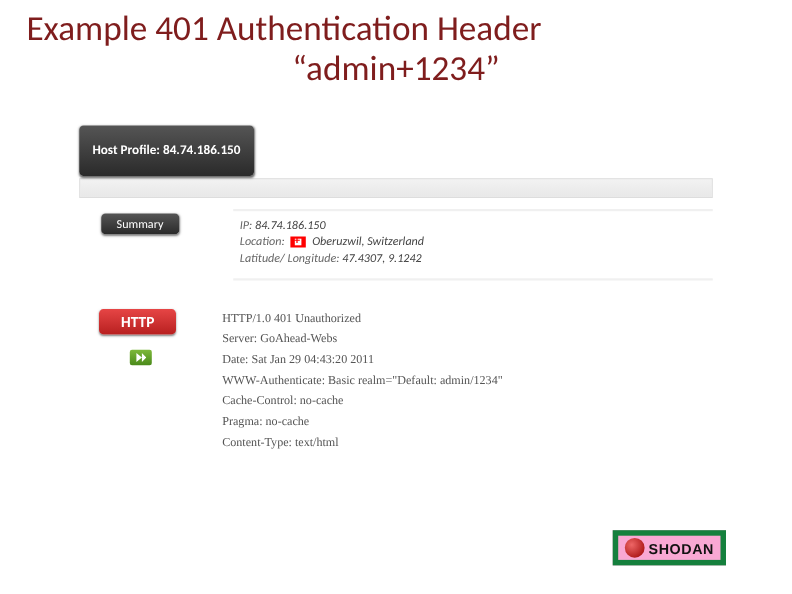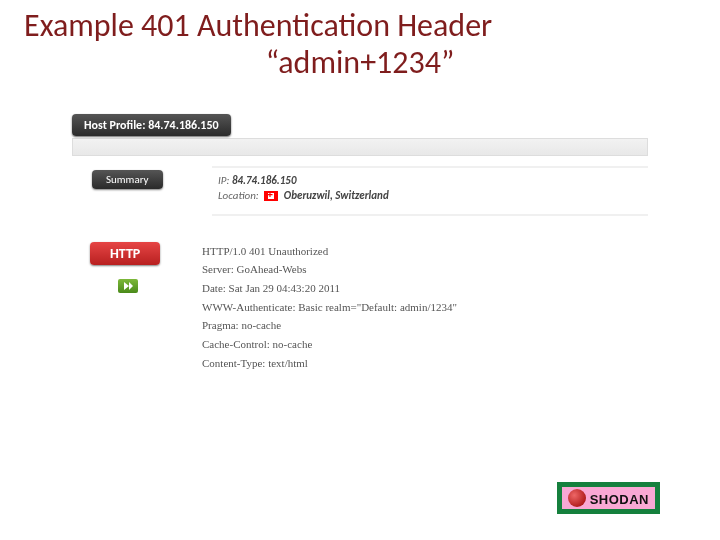--- a/index.html
+++ b/index.html
@@ -4,21 +4,21 @@
 <style>
   * { box-sizing: border-box; margin: 0; padding: 0; }
   html, body { width: 720px; height: 540px; font-family: Calibri, Arial, sans-serif; background: #fff; }
   .slide { width: 720px; height: 540px; position: relative; padding: 8px 24px 0 24px; }
   .title { font-size: 32px; color: #7f1d1d; line-height: 1.15; }
   .title-line2 { text-align: center; }
   .panel-wrap { margin-top: 32px; margin-left: 48px; margin-right: 48px; }
   .host-bar {
     background: linear-gradient(#555, #2a2a2a);
     color: #fff; font-weight: bold; font-size: 12px;
-    padding: 4px 12px; border-radius: 4px;
+    padding: 16px 12px; border-radius: 4px;
     display: inline-block;
     box-shadow: 0 1px 2px rgba(0,0,0,0.6);
   }
   .gray-panel {
     background: linear-gradient(#f2f2f2, #e8e8e8);
     border: 1px solid #ddd; height: 18px; margin-top: 2px;
   }
   .section { margin-top: 10px; display: flex; align-items: flex-start; }
   .section-left { width: 140px; flex: 0 0 140px; }
   .summary-pill {
@@ -27,21 +27,21 @@
     padding: 3px 14px; border-radius: 4px;
     display: inline-block; margin-top: 4px; margin-left: 20px;
     box-shadow: 0 1px 2px rgba(0,0,0,0.5);
   }
   .summary-body {
     flex: 1; background: #fff; border-top: 2px solid #f0f0f0; border-bottom: 2px solid #f0f0f0;
     padding: 6px 6px 10px 6px; font-size: 11px; color: #555; font-style: italic;
   }
   .summary-row { margin-bottom: 2px; }
   .summary-row .label-text { color: #666; }
-  .summary-row .value-text { font-weight: bold; color: #444; }
+  .summary-row .value-text { font-weight: normal; color: #444; }
   .flag {
     display: inline-block; width: 14px; height: 10px; background: #ff0000;
     position: relative; vertical-align: middle; margin: 0 3px;
   }
   .flag::after {
     content: ''; position: absolute; left: 4px; top: 2px; width: 6px; height: 6px;
     background: #fff;
   }
   .flag::before {
     content: '+'; position: absolute; left: 3px; top: -3px; color:#ff0000; font-weight:bold;
@@ -102,39 +102,43 @@
       <div class="summary-body">
         <div class="summary-row">
           <span class="label-text">IP:</span>
           <span class="value-text">84.74.186.150</span>
         </div>
         <div class="summary-row">
           <span class="label-text">Location:</span>
           <span class="flag"></span>
           <span class="value-text">Oberuzwil, Switzerland</span>
         </div>
+        <div class="summary-row">
+          <span class="label-text">Latitude/ Longitude:</span>
+          <span class="value-text">47.4307, 9.1242</span>
+        </div>
       </div>
     </div>
 
     <div class="http-section">
       <div class="http-left">
         <div class="http-pill">HTTP</div>
         <div class="arrow-block">
           <svg viewBox="0 0 10 10">
               <path d="M1 1 L6 5 L1 9 Z M6 1 L10 5 L6 9 Z" fill="#fff"></path>
             </svg>
         </div>
       </div>
       <div class="http-body">
         <div class="hdr-line">HTTP/1.0 401 Unauthorized</div>
         <div class="hdr-line">Server: GoAhead-Webs</div>
         <div class="hdr-line">Date: Sat Jan 29 04:43:20 2011</div>
         <div class="hdr-line">WWW-Authenticate: Basic realm="Default: admin/1234"</div>
+        <div class="hdr-line">Cache-Control: no-cache</div>
         <div class="hdr-line">Pragma: no-cache</div>
-        <div class="hdr-line">Cache-Control: no-cache</div>
         <div class="hdr-line">Content-Type: text/html</div>
       </div>
     </div>
   </div>
 
   <div class="footer">
     <div class="shodan-globe"></div>
     <div class="shodan-text">SHODAN</div>
   </div>
 </div>

